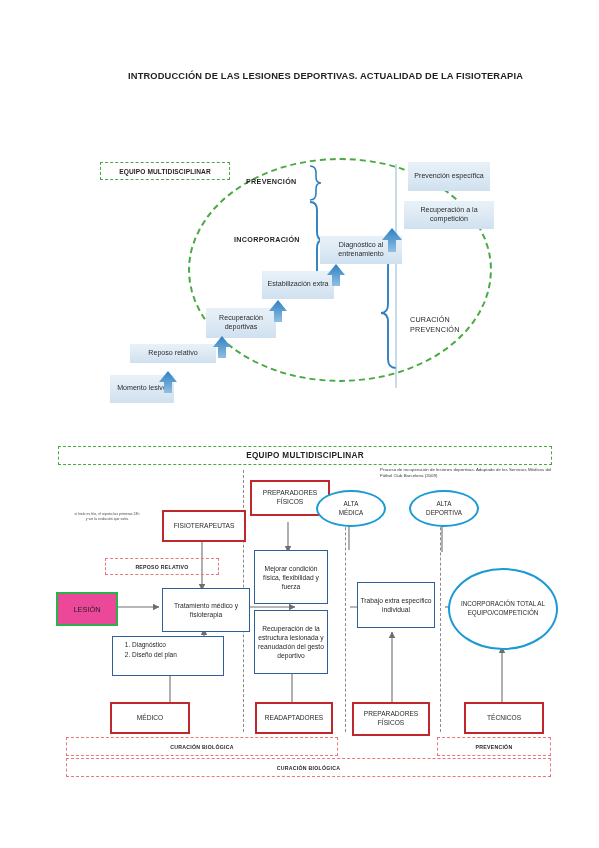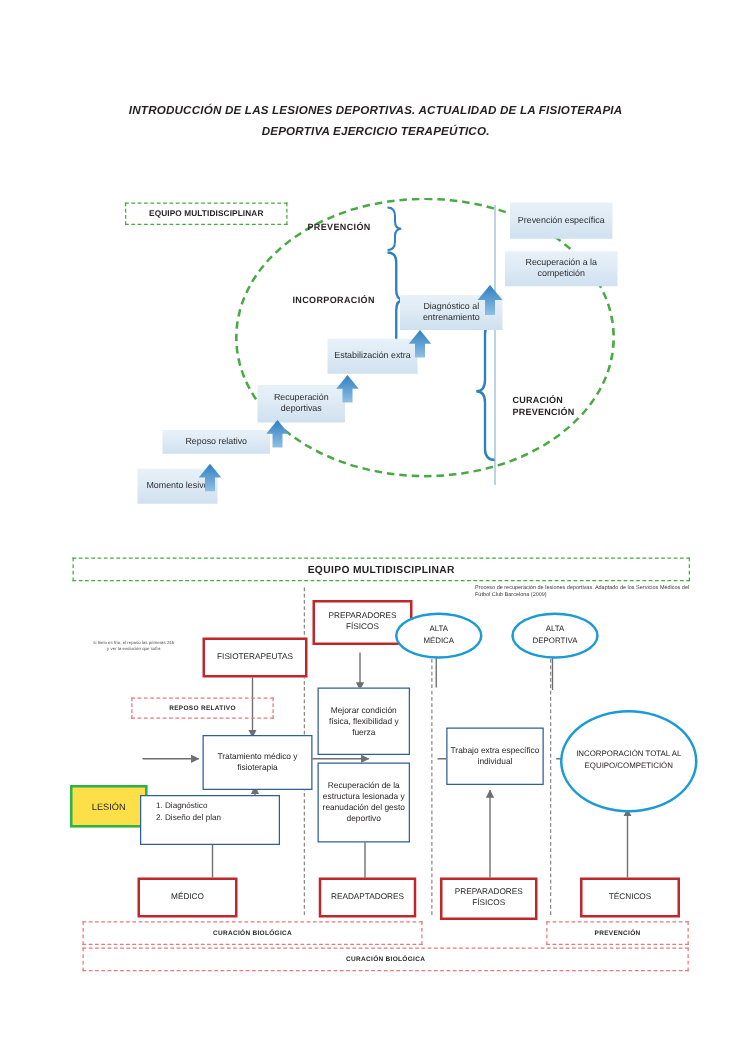--- a/index.html
+++ b/index.html
@@ -2,63 +2,63 @@
 <html><head>
 <meta charset="utf-8">
 <style>
   html,body{margin:0;padding:0;background:#fff;}
   body{width:599px;height:848px;position:relative;overflow:hidden;
        font-family:"Liberation Sans",sans-serif;color:#231f20;}
   .page{position:absolute;inset:0;}
   .abs{position:absolute;box-sizing:border-box;}
 
   
-  .title{left:78px;top:80px;width:445px;text-align:center;
-         font-size:9.3px;font-weight:bold;line-height:17px;letter-spacing:.15px;font-style:italic;}
+  .title{left:78px;top:68px;width:445px;text-align:right;
+         font-size:9.3px;font-weight:bold;line-height:17px;letter-spacing:.15px;}
 
   
   #fig-top{left:88px;top:140px;width:430px;height:280px;}
 
   .ellipse-green{position:absolute;left:100px;top:18px;width:300px;height:220px;
       border:2px dashed #49a942;border-radius:50%;background:transparent;}
 
   .tag-equipo{position:absolute;left:12px;top:22px;width:128px;height:16px;
       border:1.6px dashed #49a942;background:#fff;
       display:flex;align-items:center;justify-content:center;
       font-size:6.6px;font-weight:bold;letter-spacing:.1px;color:#231f20;}
 
   .stepbox{position:absolute;background:linear-gradient(180deg,#e8f1f8 0%,#dce9f4 55%,#cfe0ef 100%);
       display:flex;align-items:center;justify-content:center;text-align:center;
       font-size:7.1px;line-height:9.5px;color:#2b2b2b;padding:1px 3px;}
 
   .label-side{position:absolute;font-size:7.2px;font-weight:bold;letter-spacing:.3px;color:#231f20;}
 
   .curacion-top{position:absolute;left:322px;top:175px;width:60px;
-      font-size:7.2px;font-weight:bold;line-height:10px;letter-spacing:.2px;}
+      font-size:7.2px;font-weight:normal;line-height:10px;letter-spacing:.2px;}
 
   
   #fig-bot{left:52px;top:440px;width:505px;height:345px;}
 
   .eq-multi{position:absolute;left:6px;top:6px;width:492px;height:17px;
       border:1.7px dashed #49a942;
       display:flex;align-items:center;justify-content:center;
       font-size:8.2px;font-weight:bold;letter-spacing:.3px;}
 
   .caption{position:absolute;left:328px;top:27px;width:178px;
       font-size:4.4px;line-height:6.4px;color:#3a3a3a;}
 
   .boxRed{position:absolute;border:2.1px solid #c0272d;background:#fff;
       display:flex;align-items:center;justify-content:center;text-align:center;
       font-size:6.6px;line-height:8.6px;color:#231f20;}
   .boxBlue{position:absolute;border:1.9px solid #2e5f96;background:#fff;
       display:flex;align-items:center;justify-content:center;text-align:center;
       font-size:6.7px;line-height:9px;color:#231f20;}
-  .boxGreen{position:absolute;border:2px solid #2bb24c;background:#fde047;
-      display:flex;align-items:center;justify-content:center;text-align:center;
-      font-size:7.4px;color:#231f20;margin-top:36px;}
+  .boxGreen{position:absolute;border:2px solid #2bb24c;background:#ec4899;
+      display:flex;align-items:center;justify-content:center;text-align:center;
+      font-size:7.4px;color:#231f20;}
   .boxBlueThin{position:absolute;border:1.6px solid #2e5f96;background:#fff;
       font-size:6.5px;line-height:9.6px;color:#231f20;padding:3px 6px;}
   .boxBlueThin ol{margin:0;padding-left:13px;}
   .boxBlueThin li{margin:0;}
 
   .oval{position:absolute;border:2.2px solid #1b9ad6;border-radius:50%;background:#fff;
       display:flex;align-items:center;justify-content:center;text-align:center;
       font-size:6.3px;line-height:8.6px;color:#231f20;}
 
   .dashRed{position:absolute;border:1.4px dashed #e8787c;background:transparent;
@@ -71,21 +71,20 @@
       font-size:3.5px;line-height:5px;color:#4a4a4a;text-align:center;}
   svg.arrowlayer{position:absolute;left:0;top:0;width:505px;height:345px;overflow:visible;}
 </style>
 </head>
 <body>
 
 <div class="page">
 
   <div class="abs title">
     <span style="display: block;">INTRODUCCIÓN DE LAS LESIONES DEPORTIVAS. ACTUALIDAD DE LA FISIOTERAPIA</span>
-    <span style="display: block;">DEPORTIVA EJERCICIO TERAPEÚTICO.</span>
   </div>
 
   <div class="abs" id="fig-top">
 
     <div class="ellipse-green"></div>
 
     <div class="tag-equipo">EQUIPO MULTIDISCIPLINAR</div>
 
     <div class="label-side" style="left:158px;top:37px;">PREVENCIÓN</div>
     <div class="label-side" style="left:146px;top:95px;">INCORPORACIÓN</div>

